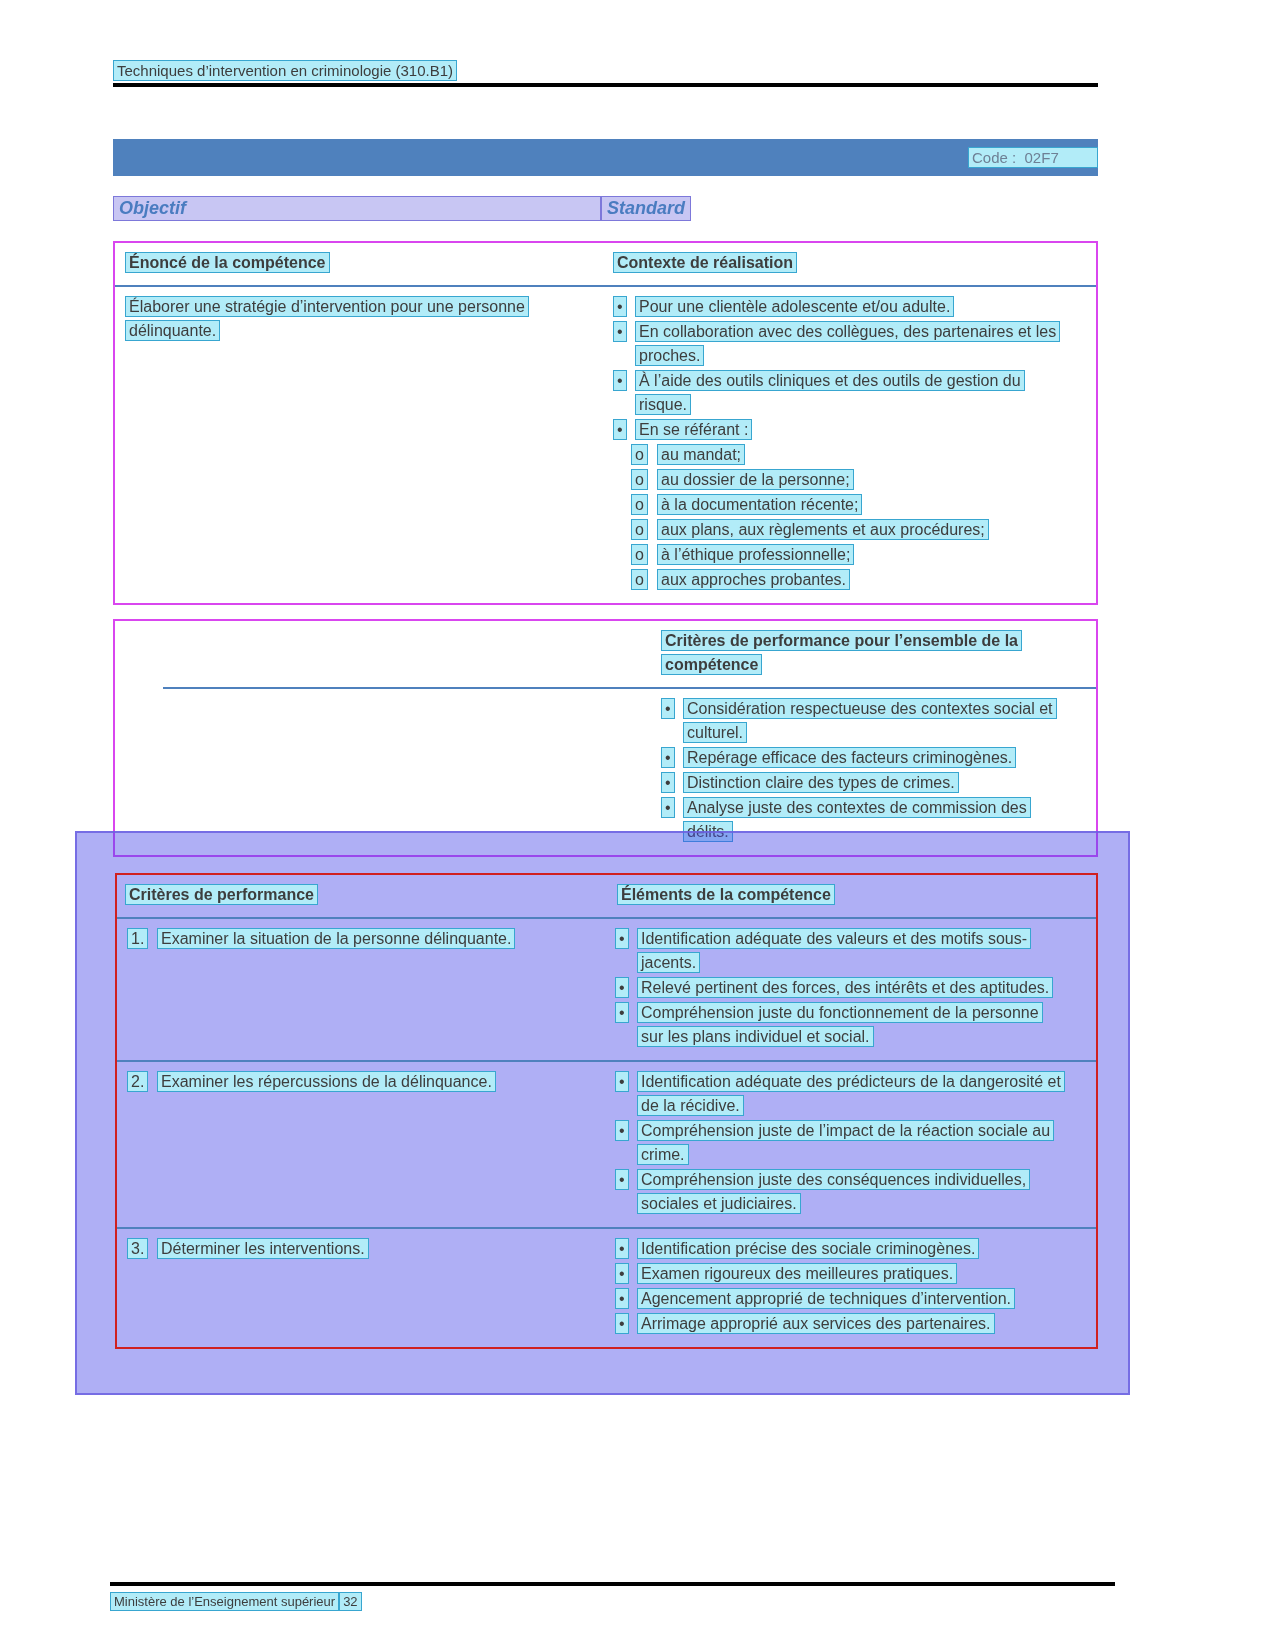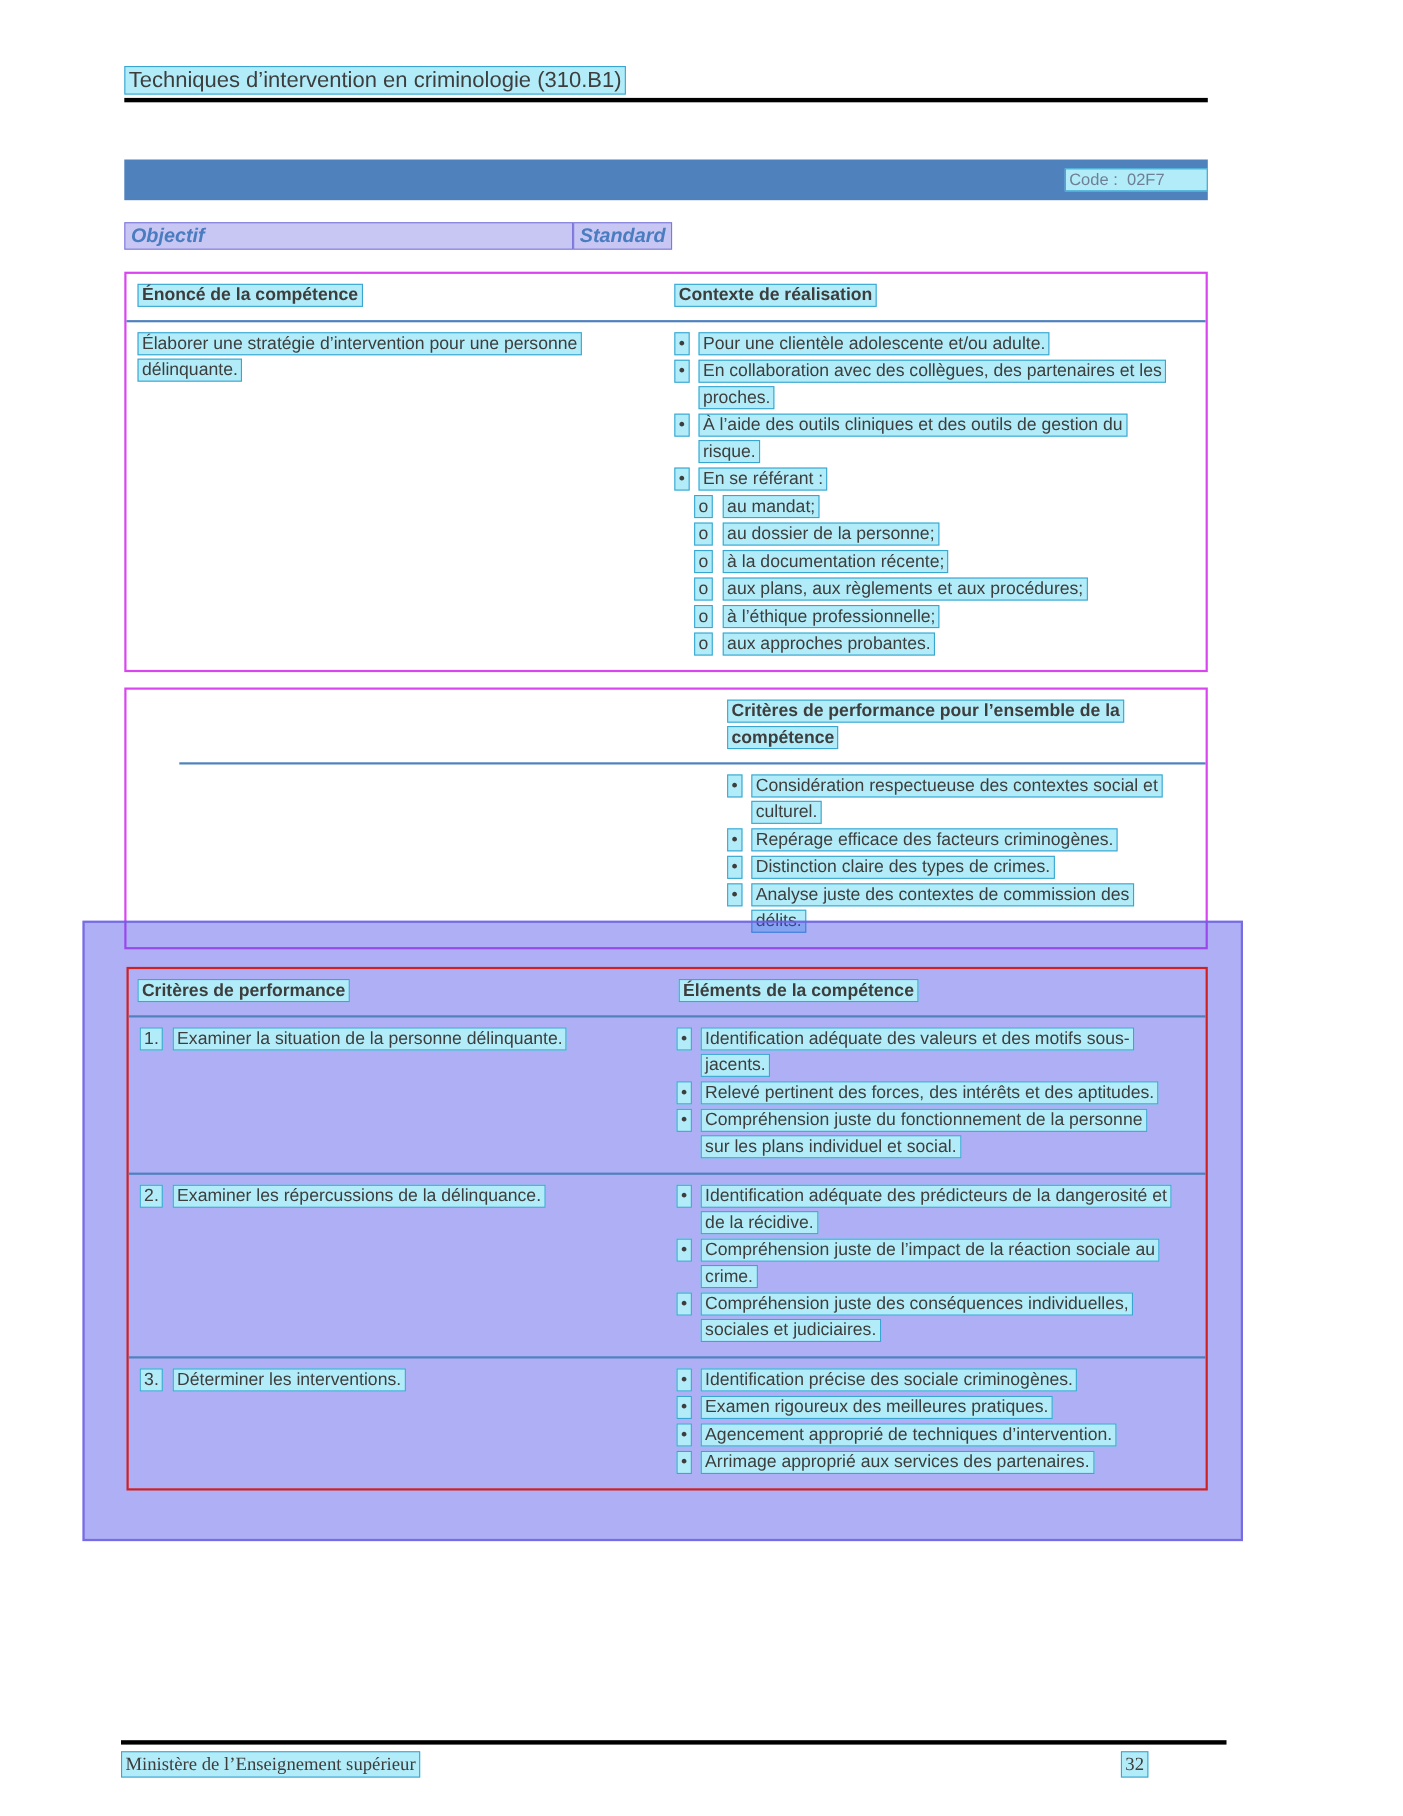--- a/index.html
+++ b/index.html
@@ -12,35 +12,35 @@
   .hl {
     background:#b2ecf8;
     border:1px solid #38a6d0;
     padding:1px 3px;
     -webkit-box-decoration-break:clone;
     box-decoration-break:clone;
   }
   .bold { font-weight:bold; }
 
   
-  .doc-header { font-size:20px; }
+  .doc-header { font-size:15px; }
   .rule { height:4px; background:#000; margin-top:4px; }
 
   
   .banner {
     margin-top:52px; height:37px; background:#4f81bd;
     display:flex; align-items:center; justify-content:flex-end;
     padding-right:0;
   }
   .code { font-size:15px; color:#6e8095; white-space:pre; min-width:130px; text-align:left; }
 
   
   .headings { margin-top:20px; display:flex; align-items:flex-start; font-size:18px; font-weight:bold; font-style:italic; color:#4a7cc0; }
   .hl-lav { background:#c8c6f3; border:1px solid #7d78da; padding:1px 5px; }
-  .objectif { width:408px; }
+  .objectif { width:488px; }
   .standard { }
 
   
   .tbl { border:2px solid #d946ef; margin-top:20px; font-size:16px; line-height:24px; }
   .row2col { display:grid; grid-template-columns:490px 1fr; }
   .tbl-head { border-bottom:2px solid #4f81bd; font-weight:bold; }
   .tbl-head .cell { padding:5px 34px 5px 10px; }
   .cell { padding:8px 10px 10px; }
   .cell.c1 { padding:8px 40px 10px 10px; }
   .cell.c2 { padding:8px 34px 10px 8px; }
@@ -66,21 +66,21 @@
     border:2px solid rgba(108,98,224,0.85);
   }
   .tbl3 { border:2px solid #d02020; margin-top:0; }
   .tbl3 .tbl-head { border-bottom:2px solid #4f81bd; }
   .t3-row { border-bottom:2px solid #4f81bd; }
   .t3-row:last-child { border-bottom:none; }
 
   
   .footer { position:absolute; top:1582px; left:110px; width:1005px; }
   .footer-rule { height:4px; background:#000; }
-  .footer-row { display:flex; justify-content:space-between; margin-top:6px; font-size:17px;font-family:Liberation Serif, serif; }
+  .footer-row { display:flex; margin-top:6px; font-size:13px; }
   .footer-page { margin-right:71px; }
 </style>
 </head>
 <body>
 
 <div class="page">
   <div class="content">
 
     <div class="doc-header">
       <span class="hl">Techniques d’intervention en criminologie (310.B1)</span>

